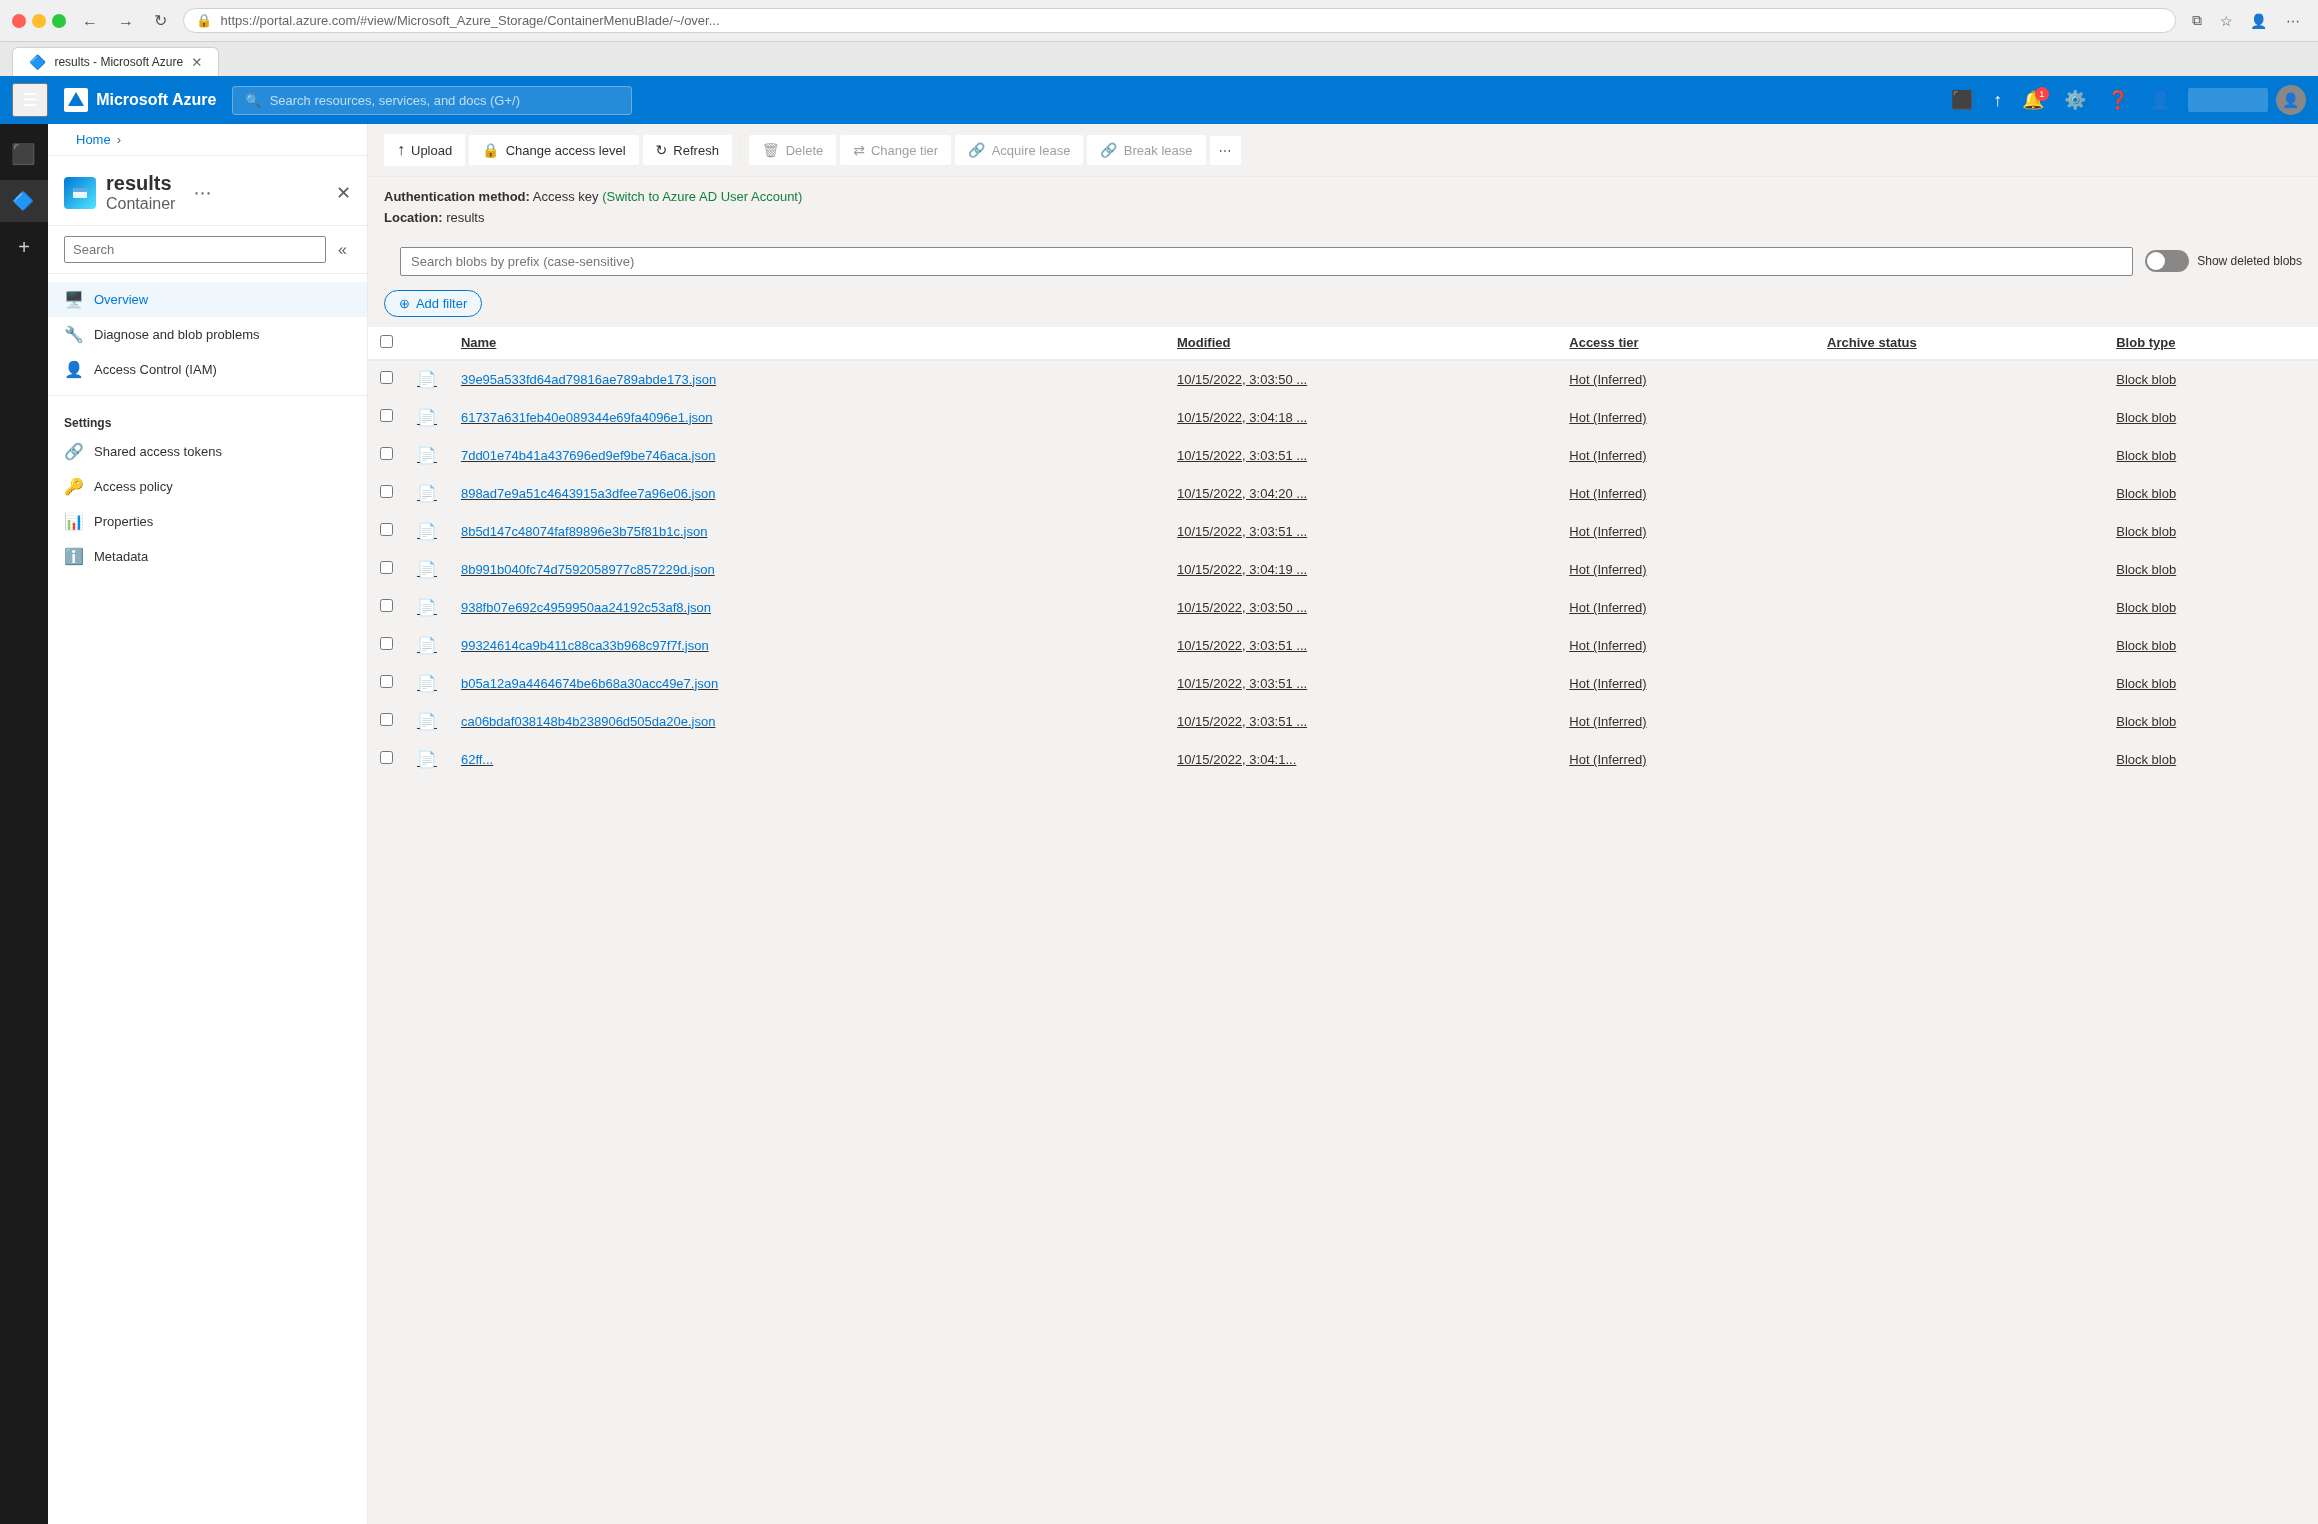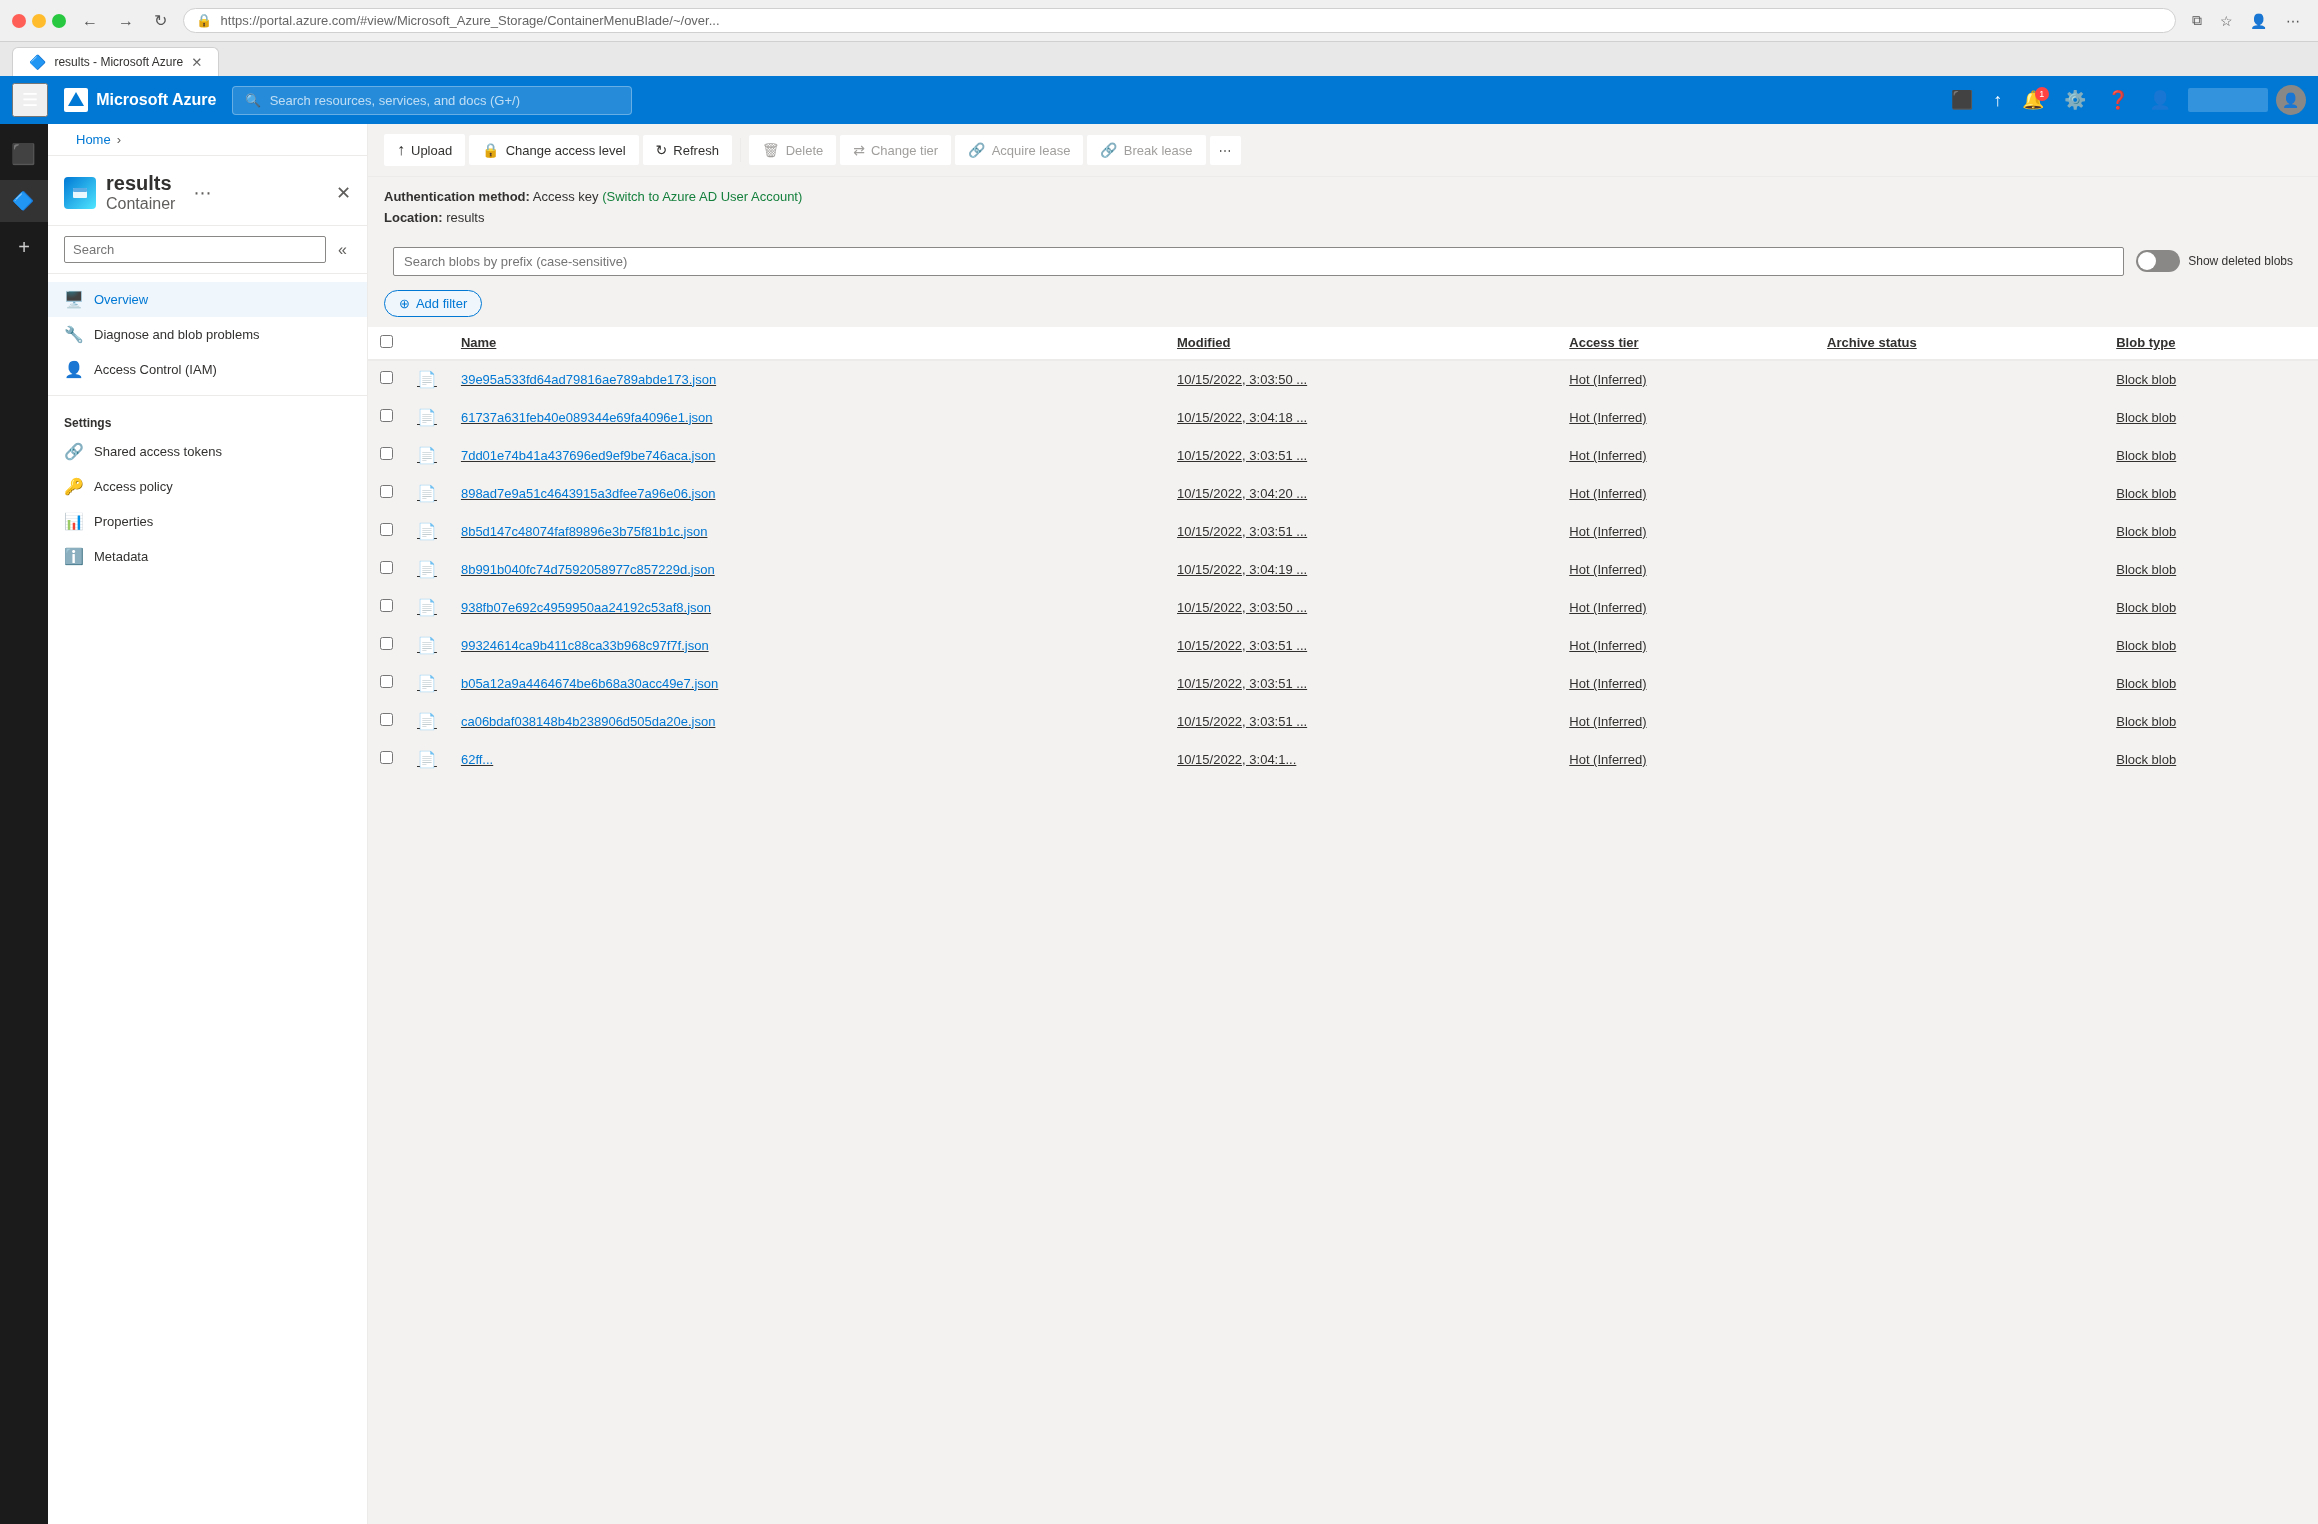--- a/index.html
+++ b/index.html
@@ -227,24 +227,25 @@
     
     .auth-info {
       padding: 10px 16px;
       font-size: 13px;
       line-height: 1.6;
     }
     .auth-info .link { color: #15803d; cursor: pointer; }
 
     
     .blob-search-bar {
-      padding: 8px 25px;
+      padding: 8px 16px;
       display: flex;
       align-items: center;
       gap: 12px;
+      margin-left: 16px;
     }
     .blob-search-input {
       flex: 1;
       border: 1px solid #8a8886;
       border-radius: 2px;
       padding: 6px 10px;
       font-size: 13px;
       outline: none;
     }
     .toggle-label { display: flex; align-items: center; gap: 8px; font-size: 12px; }

